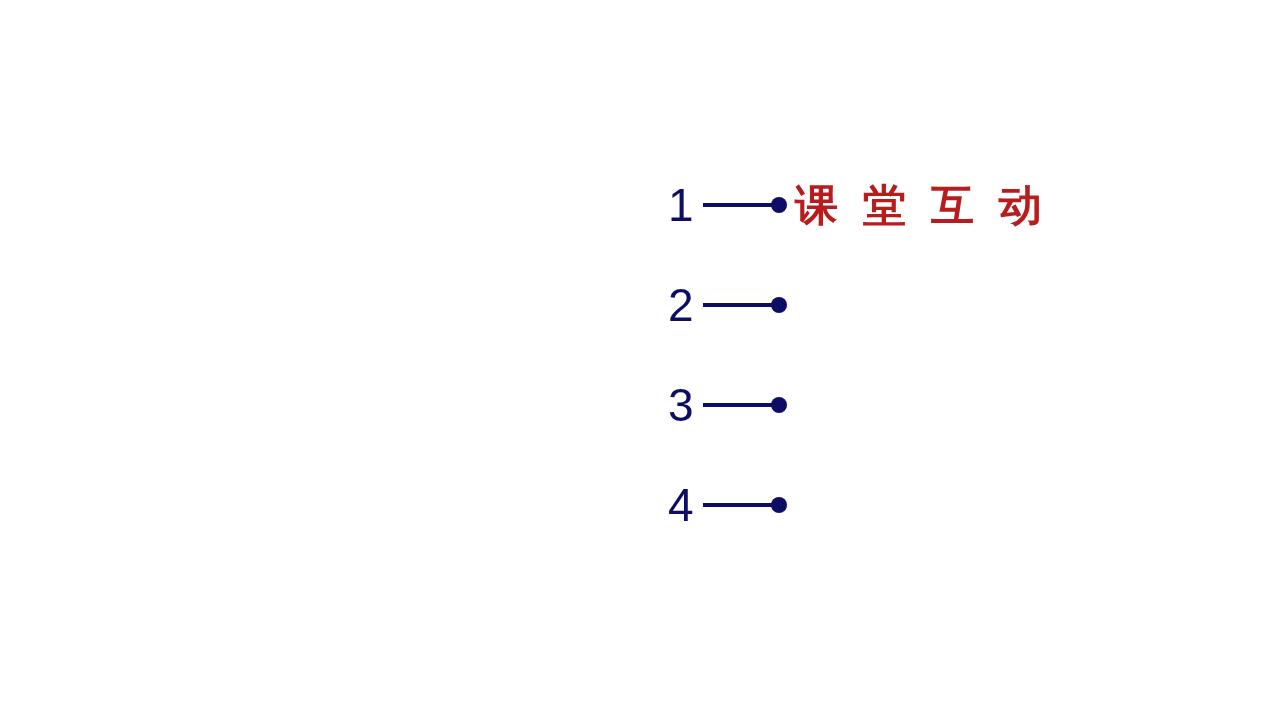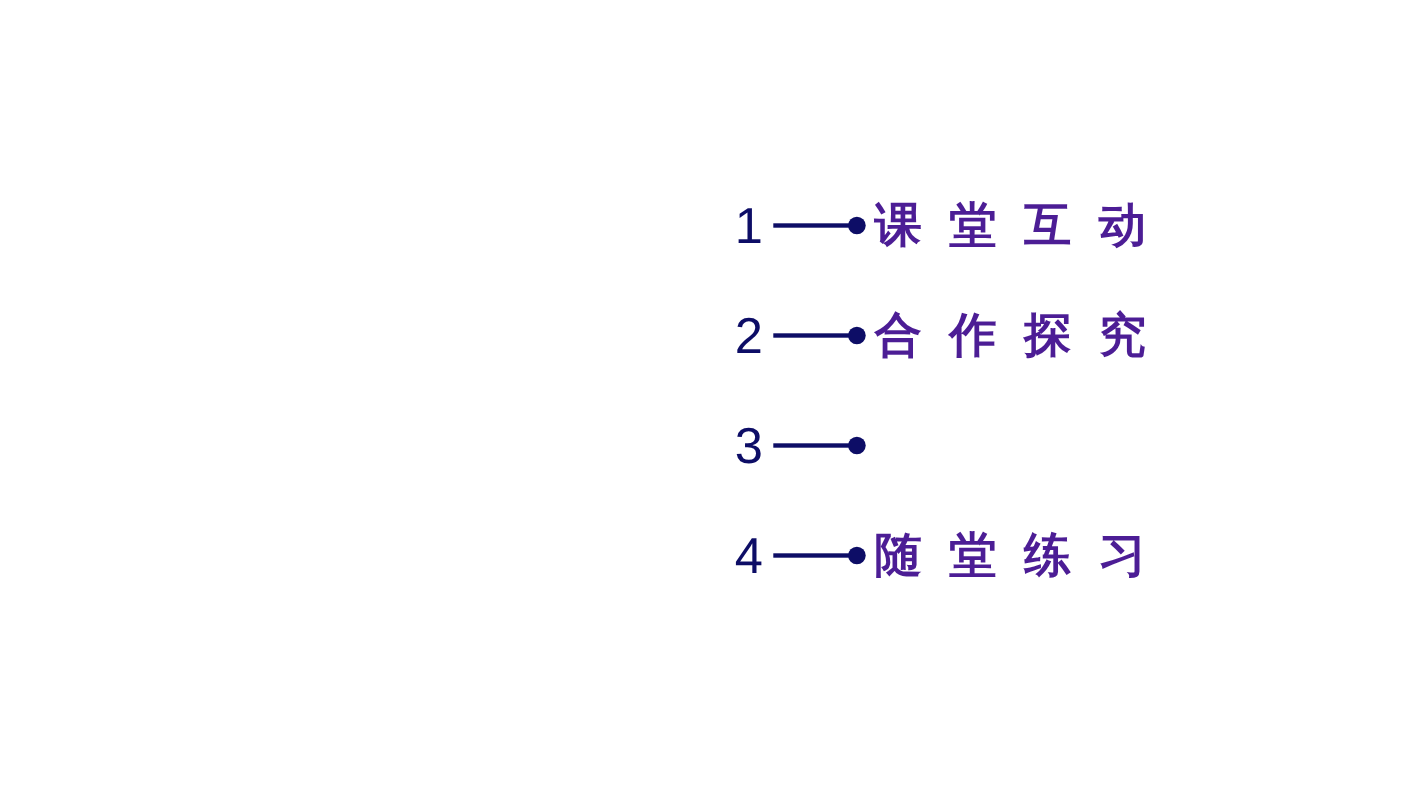--- a/index.html
+++ b/index.html
@@ -79,21 +79,21 @@
     height: 16px;
     border-radius: 50%;
     background: #0d0d66;
   }
 
   .row-label {
     font-family: "DejaVu Sans", "Liberation Sans", sans-serif;
     font-size: 43px;
     font-weight: 700;
     line-height: 1;
-    color: #4c1d95;
+    color: #b91c1c;
     letter-spacing: 0.58em;
     
     margin-right: -0.58em;
     flex: 0 0 auto;
   }
 </style>
 </head>
 <body>
 
 <div class="slide">
@@ -108,35 +108,33 @@
       </span>
       <span class="row-label">课堂互动</span>
     </div>
 
     <div class="agenda-row">
       <span class="row-index">2</span>
       <span class="connector">
         <span class="connector-line"></span>
         <span class="connector-dot"></span>
       </span>
-      <span class="row-label">合作探究</span>
     </div>
 
     <div class="agenda-row">
       <span class="row-index">3</span>
       <span class="connector">
         <span class="connector-line"></span>
         <span class="connector-dot"></span>
       </span>
     </div>
 
     <div class="agenda-row">
       <span class="row-index">4</span>
       <span class="connector">
         <span class="connector-line"></span>
         <span class="connector-dot"></span>
       </span>
-      <span class="row-label">随堂练习</span>
     </div>
 
   </div>
 
 </div>
 
 </body></html>

